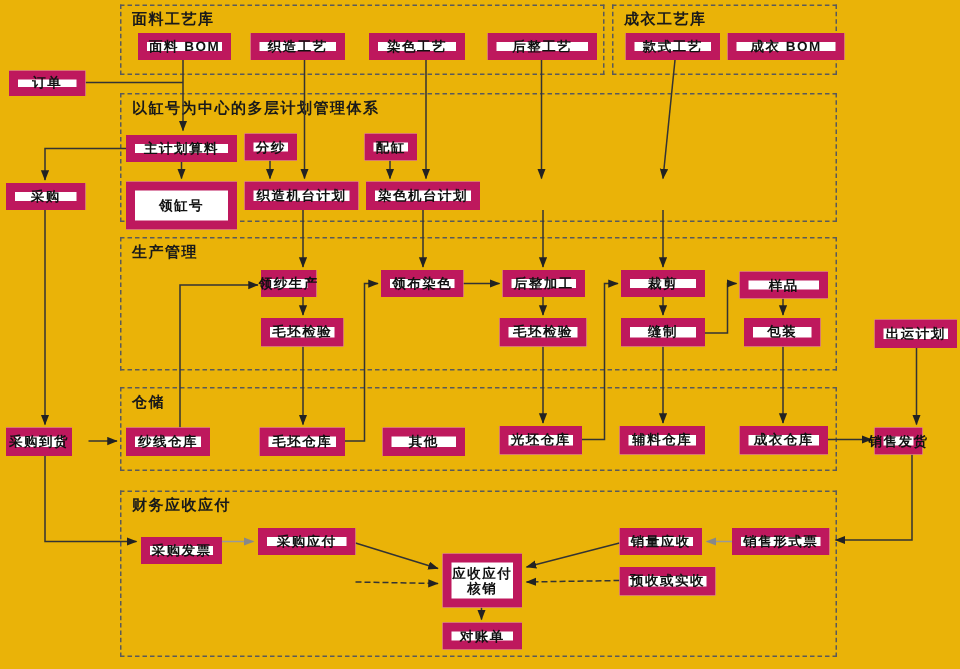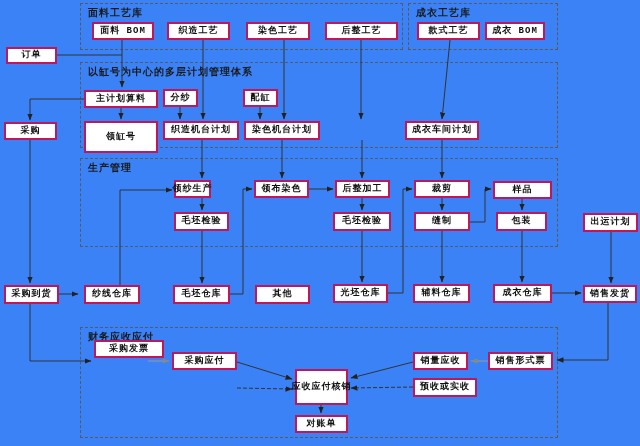--- a/index.html
+++ b/index.html
@@ -1,44 +1,47 @@
 <!DOCTYPE html>
 <html><head>
 <meta charset="utf-8">
 <style>
   html,body{margin:0;padding:0;background:#f2f2f2;}
-  .stage{position:relative;width:640px;height:446px;background:#3b82f6;
-         font-family:Liberation Mono, monospace;overflow:hidden;}
+  .stage{position:relative;width:640px;height:446px;background:#eab308;
+         font-family:Liberation Sans, sans-serif;overflow:hidden;}
   svg.wires{position:absolute;left:0;top:0;pointer-events:none;}
   .container{position:absolute;border:1px dashed #5a5a5a;background:transparent;box-sizing:border-box;}
   .clabel{position:absolute;left:7px;top:2px;font-size:10px;font-weight:bold;color:#1a1a1a;white-space:nowrap;letter-spacing:1px;}
-  .node{position:absolute;border:2px solid #be185d;background:#fff;box-sizing:border-box;
+  .node{position:absolute;border:6px solid #be185d;background:#fff;box-sizing:border-box;
         display:flex;align-items:center;justify-content:center;
         font-size:9px;font-weight:bold;color:#111;white-space:nowrap;letter-spacing:1px;line-height:1.15;}
-  .node.two{flex-direction:row;}
+  .node.two{flex-direction:column;}
   .wire{stroke:#333;stroke-width:1;fill:none;}
   .wire.grey{stroke:#999;}
   .wire.dash{stroke-dasharray:4 2;}
 </style>
 </head>
 <body>
 
 <div class="stage">
 
   <div class="container" style="left:80px;top:3px;width:323px;height:47px">
     <span class="clabel">面料工艺库</span>
   </div>
   <div class="container" style="left:408px;top:3px;width:150px;height:47px">
     <span class="clabel">成衣工艺库</span>
   </div>
   <div class="container" style="left:80px;top:62px;width:478px;height:86px">
     <span class="clabel">以缸号为中心的多层计划管理体系</span>
   </div>
   <div class="container" style="left:80px;top:158px;width:478px;height:89px">
     <span class="clabel">生产管理</span>
+  </div>
+  <div class="container" style="left:80px;top:258px;width:478px;height:56px">
+    <span class="clabel">仓储</span>
   </div>
   <div class="container" style="left:80px;top:327px;width:478px;height:111px">
     <span class="clabel">财务应收应付</span>
   </div>
 
   <svg class="wires" width="640" height="446" viewBox="0 0 640 446">
     <defs>
       <marker id="ah" markerUnits="userSpaceOnUse" markerWidth="8" markerHeight="7" refX="6.5" refY="2.75" orient="auto">
         <path d="M0,0 L7,2.75 L0,5.5 Z" fill="#222"></path>
       </marker>
@@ -86,54 +89,53 @@
     <line class="wire" x1="237" y1="362" x2="292" y2="379" marker-end="url(#ah)"></line>
     <line class="wire dash" x1="237" y1="388" x2="292" y2="389" marker-end="url(#ah)"></line>
     <line class="wire" x1="321" y1="405" x2="321" y2="413" marker-end="url(#ah)"></line>
   </svg>
 
   <div class="node" style="left:92px;top:22px;width:62px;height:18px">面料 BOM</div>
   <div class="node" style="left:167px;top:22px;width:63px;height:18px">织造工艺</div>
   <div class="node" style="left:246px;top:22px;width:64px;height:18px">染色工艺</div>
   <div class="node" style="left:325px;top:22px;width:73px;height:18px">后整工艺</div>
   <div class="node" style="left:417px;top:22px;width:63px;height:18px">款式工艺</div>
-  <div class="node" style="left:485px;top:22px;width:60px;height:18px">成衣 BOM</div>
+  <div class="node" style="left:485px;top:22px;width:78px;height:18px">成衣 BOM</div>
 
   <div class="node" style="left:6px;top:47px;width:51px;height:17px">订单</div>
   <div class="node" style="left:4px;top:122px;width:53px;height:18px">采购</div>
-  <div class="node" style="left:4px;top:285px;width:55px;height:19px">采购到货</div>
+  <div class="node" style="left:4px;top:285px;width:44px;height:19px">采购到货</div>
 
   <div class="node" style="left:84px;top:90px;width:74px;height:18px">主计划算料</div>
   <div class="node" style="left:163px;top:89px;width:35px;height:18px">分纱</div>
   <div class="node" style="left:243px;top:89px;width:35px;height:18px">配缸</div>
   <div class="node" style="left:84px;top:121px;width:74px;height:32px">领缸号</div>
   <div class="node" style="left:244px;top:121px;width:76px;height:19px">染色机台计划</div>
   <div class="node" style="left:163px;top:121px;width:76px;height:19px">织造机台计划</div>
-  <div class="node" style="left:405px;top:121px;width:74px;height:19px">成衣车间计划</div>
 
   <div class="node" style="left:174px;top:180px;width:37px;height:18px">领纱生产</div>
   <div class="node" style="left:254px;top:180px;width:55px;height:18px">领布染色</div>
   <div class="node" style="left:335px;top:180px;width:55px;height:18px">后整加工</div>
   <div class="node" style="left:414px;top:180px;width:56px;height:18px">裁剪</div>
   <div class="node" style="left:493px;top:181px;width:59px;height:18px">样品</div>
   <div class="node" style="left:174px;top:212px;width:55px;height:19px">毛坯检验</div>
   <div class="node" style="left:333px;top:212px;width:58px;height:19px">毛坯检验</div>
   <div class="node" style="left:414px;top:212px;width:56px;height:19px">缝制</div>
   <div class="node" style="left:496px;top:212px;width:51px;height:19px">包装</div>
   <div class="node" style="left:583px;top:213px;width:55px;height:19px">出运计划</div>
 
   <div class="node" style="left:84px;top:285px;width:56px;height:19px">纱线仓库</div>
   <div class="node" style="left:173px;top:285px;width:57px;height:19px">毛坯仓库</div>
   <div class="node" style="left:255px;top:285px;width:55px;height:19px">其他</div>
   <div class="node" style="left:333px;top:284px;width:55px;height:19px">光坯仓库</div>
   <div class="node" style="left:413px;top:284px;width:57px;height:19px">辅料仓库</div>
   <div class="node" style="left:493px;top:284px;width:59px;height:19px">成衣仓库</div>
-  <div class="node" style="left:583px;top:285px;width:54px;height:18px">销售发货</div>
+  <div class="node" style="left:583px;top:285px;width:32px;height:18px">销售发货</div>
 
-  <div class="node" style="left:94px;top:340px;width:70px;height:18px">采购发票</div>
+  <div class="node" style="left:94px;top:358px;width:54px;height:18px">采购发票</div>
   <div class="node" style="left:172px;top:352px;width:65px;height:18px">采购应付</div>
   <div class="node two" style="left:295px;top:369px;width:53px;height:36px">
     <span>应收应付</span>
     <span>核销</span>
   </div>
   <div class="node" style="left:295px;top:415px;width:53px;height:18px">对账单</div>
   <div class="node" style="left:413px;top:352px;width:55px;height:18px">销量应收</div>
   <div class="node" style="left:413px;top:378px;width:64px;height:19px">预收或实收</div>
   <div class="node" style="left:488px;top:352px;width:65px;height:18px">销售形式票</div>
 

